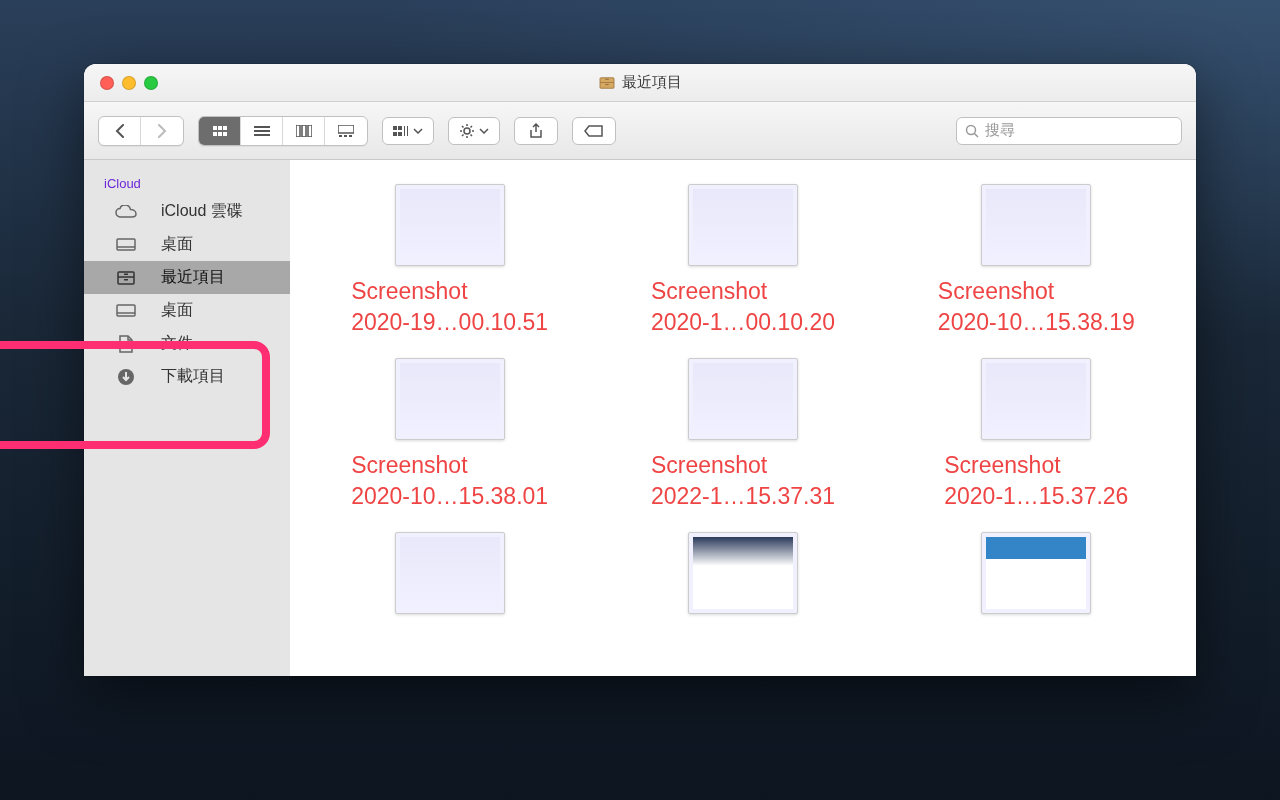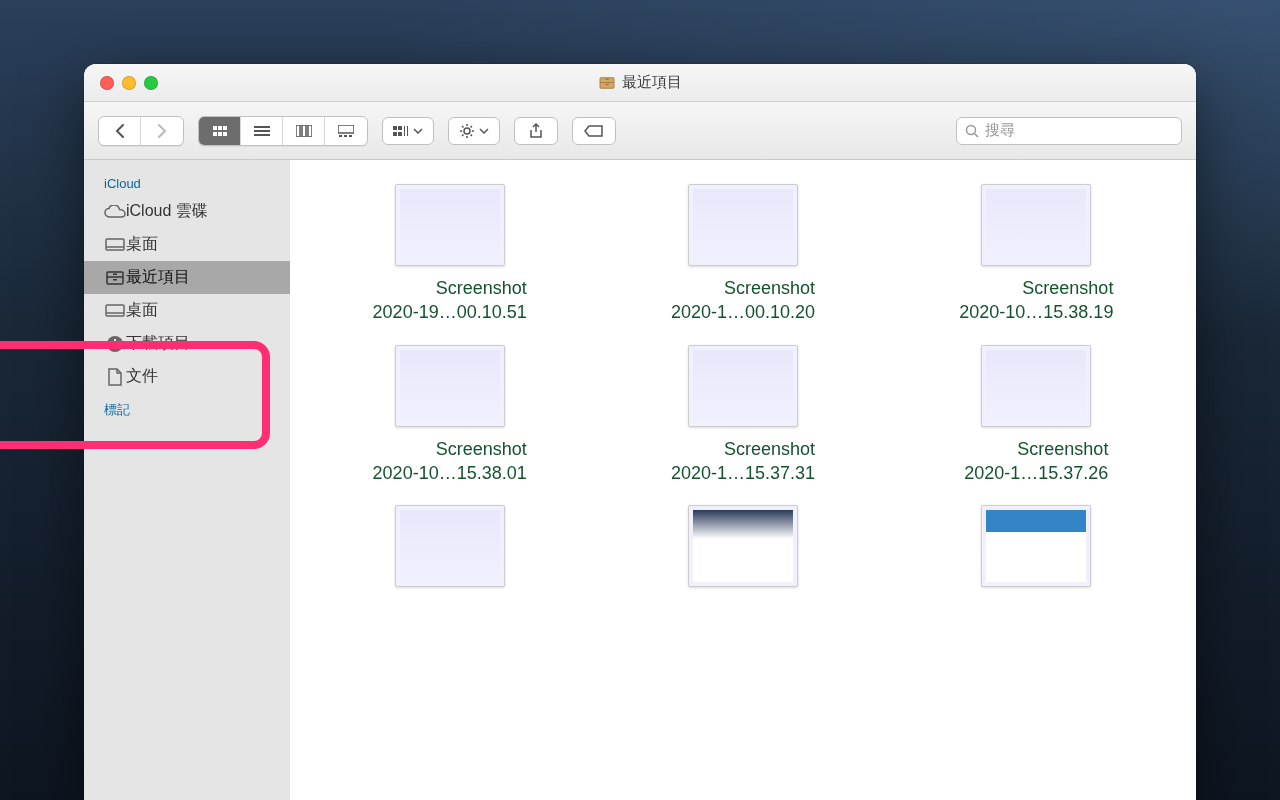--- a/index.html
+++ b/index.html
@@ -11,21 +11,21 @@
 }
 .desktop-bg {
   position: absolute; inset: 0;
   background: linear-gradient(180deg, #2a3f5a 0%, #1a2838 40%, #0d1520 100%);
 }
 .desktop-bg::before {
   content: ""; position: absolute; top: 0; right: 0; width: 100%; height: 60%;
   background: radial-gradient(ellipse at top right, rgba(80,120,160,0.3) 0%, transparent 50%);
 }
 .finder-window {
-  position: absolute; left: 84px; top: 64px; width: 1112px; height: 736px;
+  position: absolute; left: 84px; top: 64px; width: 1112px; height: 612px;
   background: #fff; border-radius: 12px 12px 0 0;
   box-shadow: 0 20px 60px rgba(0,0,0,0.5), 0 0 0 1px rgba(0,0,0,0.1);
   display: flex; flex-direction: column; overflow: hidden;
 }
 .titlebar {
   height: 38px; background: linear-gradient(180deg, #f6f6f6 0%, #ececec 100%);
   border-bottom: 1px solid #d0d0d0;
   display: flex; align-items: center; position: relative;
 }
 .traffic-lights { display: flex; gap: 8px; padding-left: 16px; }
@@ -64,43 +64,43 @@
 .search-box {
   flex: 0 0 226px; height: 28px; background: #fff; border: 1px solid #c0c0c0;
   border-radius: 6px; display: flex; align-items: center; padding: 0 8px; gap: 6px;
   color: #999; font-size: 15px; margin-left: auto;
 }
 .content-area { flex: 1; display: flex; overflow: hidden; }
 .sidebar {
   width: 206px; background: #e5e5e5;
   overflow-y: auto; padding: 8px 0; position: relative;
 }
-.sb-section { font-size: 13px; color: #0369a1; padding: 8px 20px 4px; font-weight: 500; }
+.sb-section { font-size: 13px; color: #6d28d9; padding: 8px 20px 4px; font-weight: 500; }
 .sb-item {
-  display: flex; align-items: center; gap: 0; padding: 6px 20px;
+  display: flex; align-items: center; gap: 24px; padding: 6px 31px;
   font-size: 16px; color: #333; cursor: default;
 }
 .sb-item.selected { background: #a8a8a8; color: #111; }
 .sb-icon { width: 22px; height: 18px; display: flex; align-items: center; justify-content: center; color: #666; }
 .tag-dot { width: 14px; height: 14px; border-radius: 50%; }
 .highlight-box {
   position: absolute; left: -58px; top: 341px; width: 328px; height: 108px;
   border: 8px solid #ff2d71; border-radius: 16px; pointer-events: none; z-index: 100;
 }
 .files-view { flex: 1; background: #fff; padding: 24px 18px; overflow-y: auto; }
 .grid { display: grid; grid-template-columns: repeat(3, 1fr); gap: 20px 10px; }
 .file-item { display: flex; flex-direction: column; align-items: center; gap: 10px; }
 .thumb {
   width: 110px; height: 82px; background: #f0f0ff; border: 1px solid #ccc;
   border-radius: 2px; box-shadow: 0 1px 3px rgba(0,0,0,0.15);
   padding: 4px; display: flex; flex-direction: column; gap: 2px;
 }
 .thumb-inner { flex: 1; background: linear-gradient(180deg, #e8e8fa 0%, #f0f0ff 100%); }
 .file-name {
-  font-size: 18px; color: #14532d; text-align: right; line-height: 1.35;
+  font-size: 23px; color: #ef4444; text-align: left; line-height: 1.35;
   max-width: 240px;
 }
 svg { display: block; }
 </style>
 </head>
 <body>
 
 <div class="desktop-bg"></div>
 
 <div class="finder-window">
@@ -254,38 +254,37 @@
         <span class="sb-icon">
             <svg width="20" height="14" viewBox="0 0 20 14">
               <rect x="1" y="1" width="18" height="11" rx="1" fill="none" stroke="currentColor" stroke-width="1.5"></rect>
               <line x1="1" y1="9" x2="19" y2="9" stroke="currentColor" stroke-width="1.5"></line>
             </svg>
           </span>
         <span>桌面</span>
       </div>
       <div class="sb-item">
         <span class="sb-icon">
+            <svg width="16" height="18" viewBox="0 0 16 18">
+              <path d="M2 1 L10 1 L14 5 L14 17 L2 17 Z" fill="none" stroke="currentColor" stroke-width="1.5"></path>
+              <path d="M10 1 L10 5 L14 5" fill="none" stroke="currentColor" stroke-width="1.5"></path>
+            </svg>
+          </span>
+        <span>文件</span>
+      </div>
+      <div class="sb-item">
+        <span class="sb-icon">
             <svg width="18" height="18" viewBox="0 0 18 18">
               <circle cx="9" cy="9" r="8" fill="currentColor"></circle>
               <path d="M9 4 L9 11 M6 9 L9 12 L12 9" stroke="#e5e5e5" stroke-width="2" fill="none"></path>
             </svg>
           </span>
         <span>下載項目</span>
       </div>
-      <div class="sb-item">
-        <span class="sb-icon">
-            <svg width="16" height="18" viewBox="0 0 16 18">
-              <path d="M2 1 L10 1 L14 5 L14 17 L2 17 Z" fill="none" stroke="currentColor" stroke-width="1.5"></path>
-              <path d="M10 1 L10 5 L14 5" fill="none" stroke="currentColor" stroke-width="1.5"></path>
-            </svg>
-          </span>
-        <span>文件</span>
-      </div>
-
-      <div class="sb-section">標記</div>
+
 
     </div>
 
     <div class="files-view">
       <div class="grid">
         <div class="file-item">
             <div class="thumb">
               <div class="thumb-inner"></div>
             </div>
             <div class="file-name"><span>Screenshot</span><br><span>2020-19…00.10.51</span></div>
@@ -305,21 +304,21 @@
         <div class="file-item">
             <div class="thumb">
               <div class="thumb-inner"></div>
             </div>
             <div class="file-name"><span>Screenshot</span><br><span>2020-10…15.38.01</span></div>
           </div>
         <div class="file-item">
             <div class="thumb">
               <div class="thumb-inner"></div>
             </div>
-            <div class="file-name"><span>Screenshot</span><br><span>2020-1…15.37.31</span></div>
+            <div class="file-name"><span>Screenshot</span><br><span>2022-1…15.37.31</span></div>
           </div>
         <div class="file-item">
             <div class="thumb">
               <div class="thumb-inner"></div>
             </div>
             <div class="file-name"><span>Screenshot</span><br><span>2020-1…15.37.26</span></div>
           </div>
         <div class="file-item">
             <div class="thumb">
               <div class="thumb-inner"></div>

